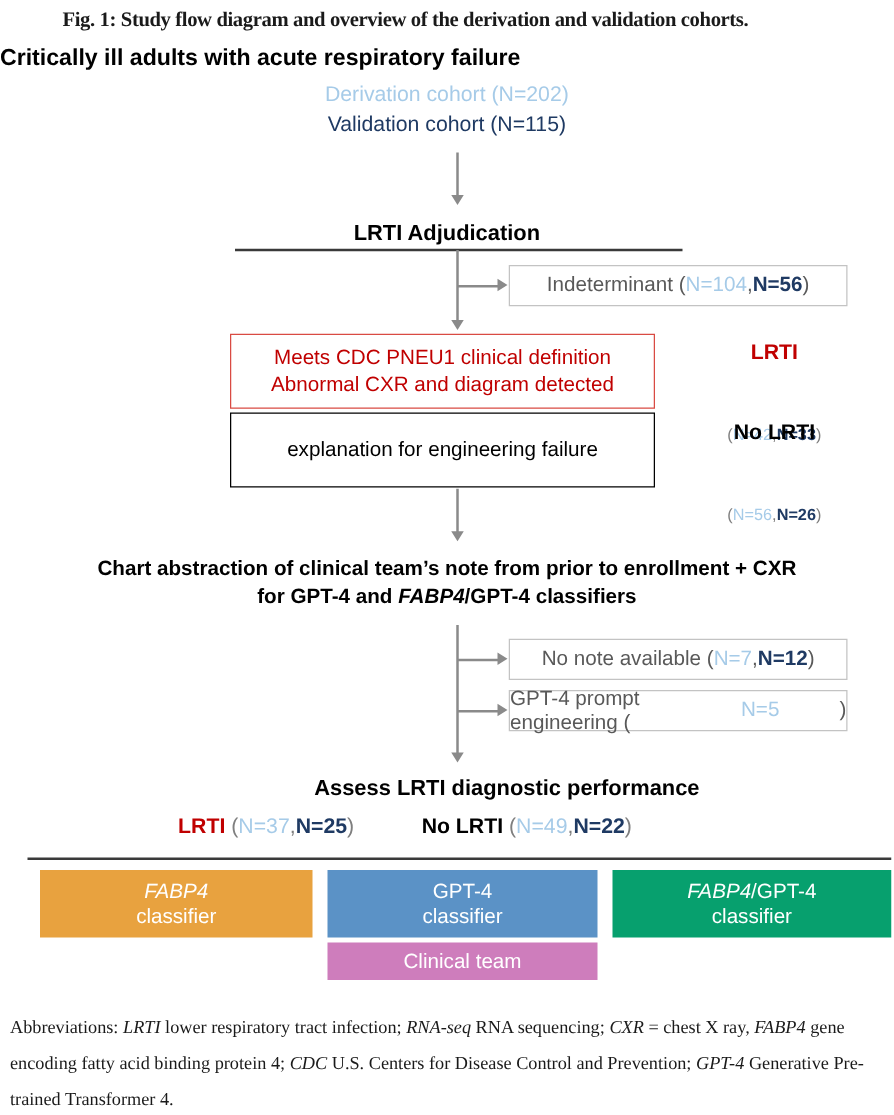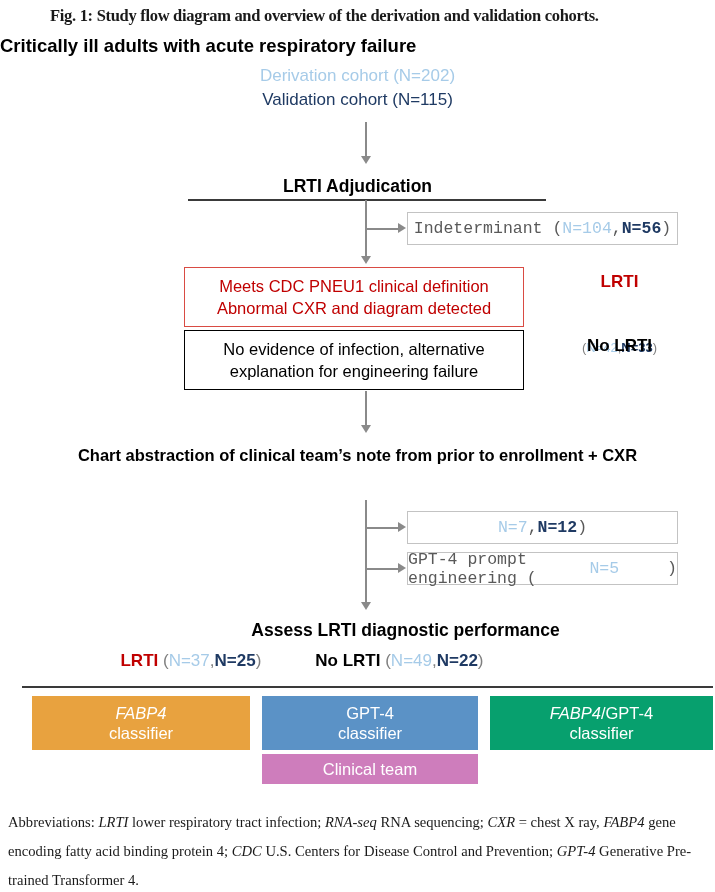--- a/index.html
+++ b/index.html
@@ -89,21 +89,20 @@
   
   .side-box {
     border: 1.2px solid #c3c3c3;
     background: #ffffff;
     color: #595959;
     font-size: 16.5px;
     display: flex;
     align-items: center;
     justify-content: center;
     box-sizing: border-box;
-    font-family: Liberation Mono, monospace;
   }
 
   
   .def-box {
     box-sizing: border-box;
     display: flex;
     flex-direction: column;
     justify-content: center;
     font-size: 16.5px;
     line-height: 22px;
@@ -134,20 +133,21 @@
 
   .paren { color: #7f7f7f; }
   .n-derivation { color: #a6cbe8; }
   .n-validation { color: #1f3a63; font-weight: bold; }
 
   
   #assess-counts {
     left: 0; top: 651px; width: 604px;
     text-align: center;
     font-size: 17px;
+    padding-left: 22px;
   }
   #assess-counts .grp { display: inline-block; }
   #assess-counts .gap { display: inline-block; width: 54px; }
   #assess-counts .lbl-lrti { font-weight: bold; color: #c00000; }
   #assess-counts .lbl-nolrti { font-weight: bold; color: #000000; }
 
   
   .classifier-box {
     box-sizing: border-box;
     display: flex;
@@ -203,46 +203,48 @@
     <span class="n-validation">N=56</span>
     <span>)</span>
 </div>
 
 <div class="abs def-box" id="meets-cdc-box">
   <span>Meets CDC PNEU1 clinical definition</span>
   <span>Abnormal CXR and diagram detected</span>
 </div>
 
 <div class="abs def-box" id="no-evidence-box">
-  <span>No evidence of infection, alternative</span>
   <span>explanation for engineering failure</span>
 </div>
 
 <div class="abs outcome-label" id="lrti-label">
   <span class="title">LRTI</span>
   <span class="counts"><span class="paren">(</span><span class="n-derivation">N=42</span><span class="paren">,</span><span class="n-validation">N=33</span><span class="paren">)</span></span>
 </div>
 
 <div class="abs outcome-label" id="no-lrti-label">
   <span class="title">No LRTI</span>
+  <span class="counts"><span class="paren">(</span><span class="n-derivation">N=56</span><span class="paren">,</span><span class="n-validation">N=26</span><span class="paren">)</span></span>
 </div>
 
 <div class="abs vline" style="left:365px; top:391px; height:36px;"></div>
 <div class="abs arrow-down" style="left:360.5px; top:425px;"></div>
 
 <div class="abs" id="chart-abstraction-title">
   <div>Chart abstraction of clinical team’s note from prior to enrollment + CXR</div>
+  <div><span>for GPT-4 and </span><em>FABP4</em><span>/GPT-4 classifiers</span></div>
 </div>
 
 <div class="abs vline" style="left:365px; top:500px; height:104px;"></div>
 <div class="abs arrow-down" style="left:360.5px; top:602px;"></div>
 
 <div class="abs hline" style="left:366px; top:527px; width:33px;"></div>
 <div class="abs arrow-right" style="left:398px; top:521.5px;"></div>
 <div class="abs side-box" id="no-note-box" style="left:407px; top:511px; width:271px; height:33px;">
+  <span>No note available (</span>
     <span class="n-derivation">N=7</span>
     <span>,</span>
     <span class="n-validation">N=12</span>
     <span>)</span>
 </div>
 
 <div class="abs hline" style="left:366px; top:568px; width:33px;"></div>
 <div class="abs arrow-right" style="left:398px; top:562.5px;"></div>
 <div class="abs side-box" id="prompt-engineering-box" style="left:407px; top:552px; width:271px; height:33px;gap:48px;">
   <span>GPT-4 prompt engineering (</span>

